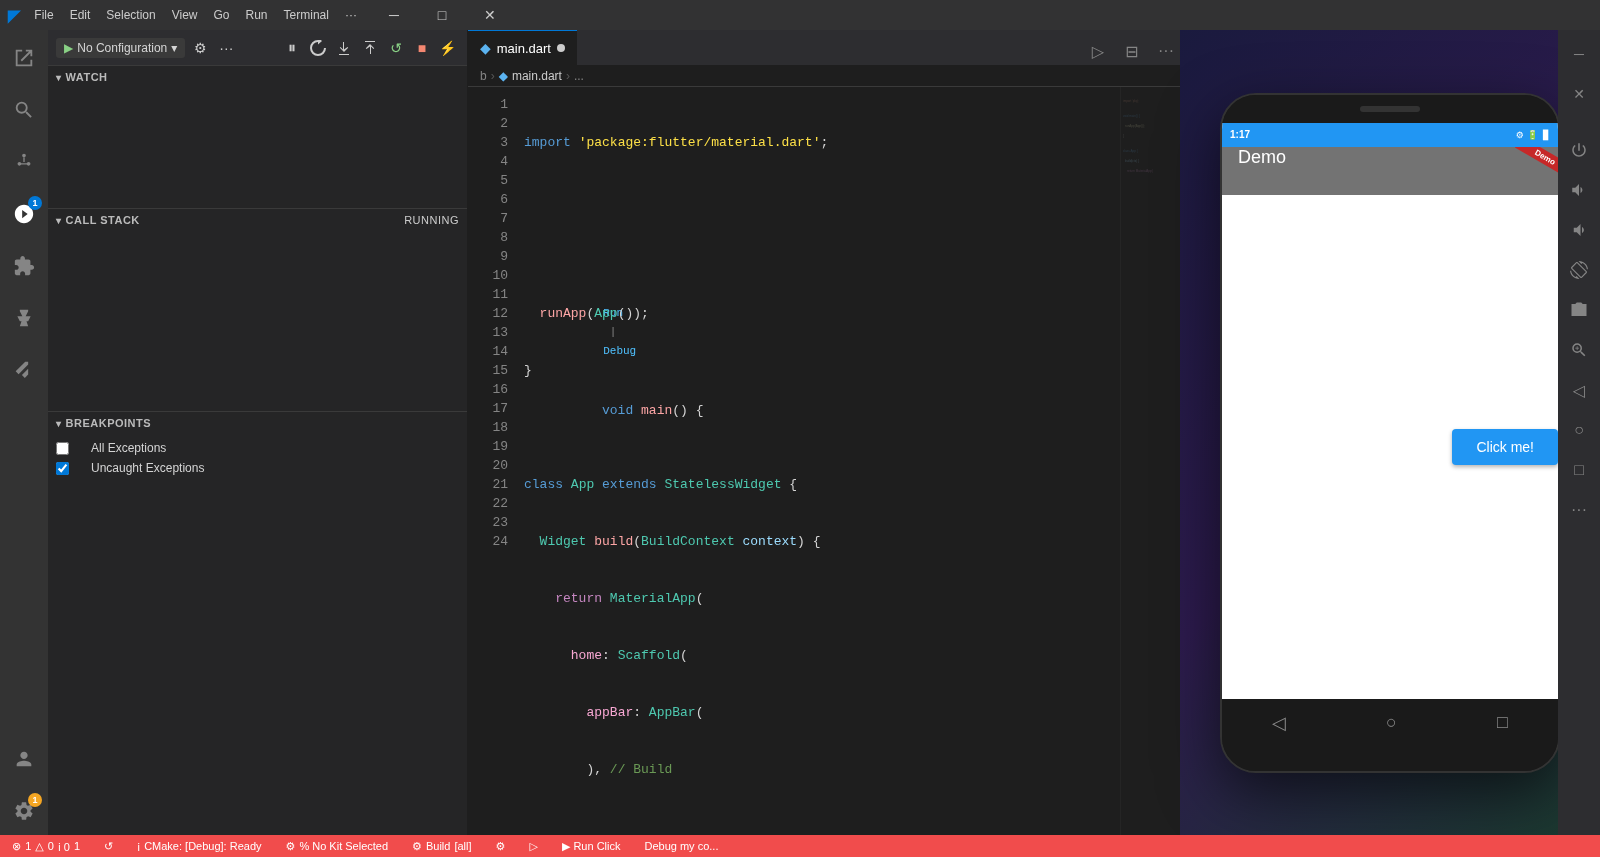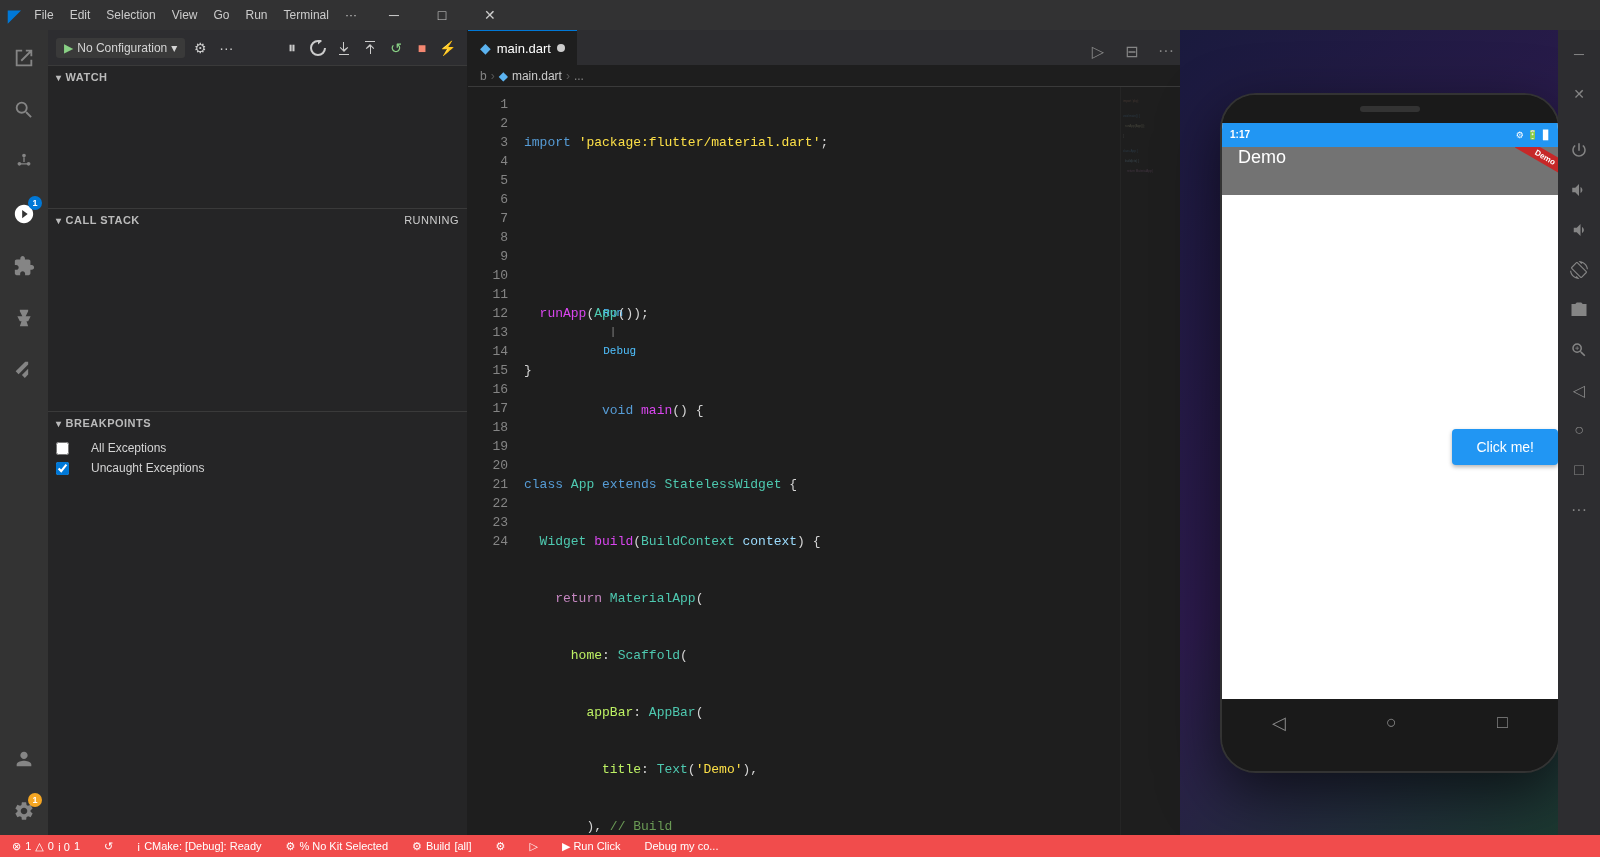--- a/index.html
+++ b/index.html
@@ -301,27 +301,27 @@
       line-height: 19px;
       padding: 8px 0;
       overflow: auto;
       white-space: pre;
     }
     .code-line { height: 19px; padding-left: 8px; }
 
     
     .kw { color: #569cd6; }
     .kw2 { color: #c586c0; }
-    .fn { color: #d946ef; }
+    .fn { color: #fca5a5; }
     .str { color: #fde047; }
     .cls { color: #4ec9b0; }
     .cm { color: #6a9955; }
     .var { color: #9cdcfe; }
     .plain { color: #d4d4d4; }
-    .prop { color: #bef264; }
+    .prop { color: #f9a8d4; }
 
     
     .minimap {
       width: 60px;
       background: #1e1e1e;
       flex-shrink: 0;
       opacity: 0.5;
     }
 
     
@@ -696,21 +696,20 @@
           <span class="kw">void</span> <span class="fn">main</span><span class="plain">() {</span>
         </div>
         <div class="code-line"><span class="plain">  </span><span class="fn">runApp</span><span class="plain">(</span><span class="cls">App</span><span class="plain">());</span></div>
         <div class="code-line"><span class="plain">}</span></div>
         <div class="code-line"></div>
         <div class="code-line"><span class="kw">class</span> <span class="cls">App</span> <span class="kw">extends</span> <span class="cls">StatelessWidget</span> <span class="plain">{</span></div>
         <div class="code-line"><span class="plain">  </span><span class="cls">Widget</span> <span class="fn">build</span><span class="plain">(</span><span class="cls">BuildContext</span> <span class="var">context</span><span class="plain">) {</span></div>
         <div class="code-line"><span class="plain">    </span><span class="kw2">return</span> <span class="cls">MaterialApp</span><span class="plain">(</span></div>
         <div class="code-line"><span class="plain">      </span><span class="prop">home</span><span class="plain">: </span><span class="cls">Scaffold</span><span class="plain">(</span></div>
         <div class="code-line"><span class="plain">        </span><span class="prop">appBar</span><span class="plain">: </span><span class="cls">AppBar</span><span class="plain">(</span></div>
-        <div class="code-line"><span class="plain">          </span><span class="prop">title</span><span class="plain">: </span><span class="cls">Text</span><span class="plain">(</span><span class="str">'Demo'</span><span class="plain">),</span></div>
         <div class="code-line"><span class="plain">        ), </span><span class="cm">// Build</span></div>
         
         
         
         
         
         
         
         
         

